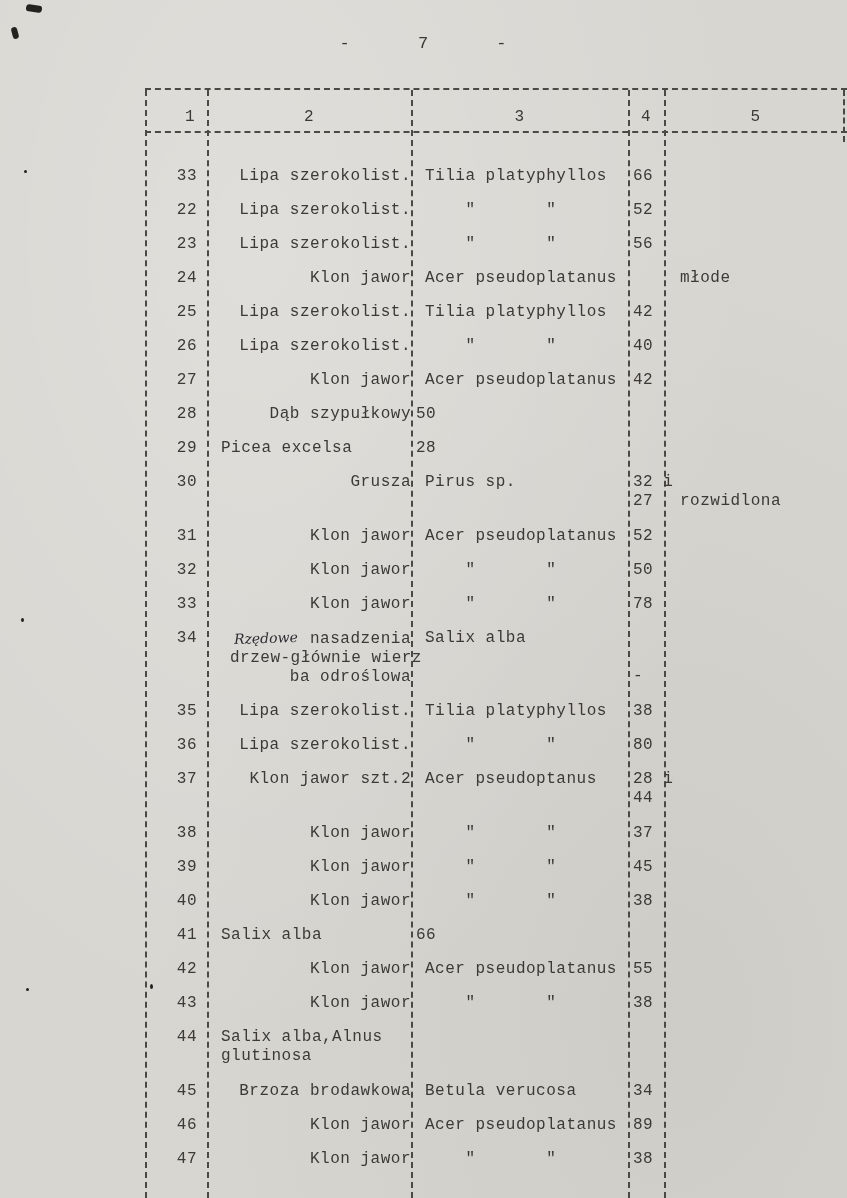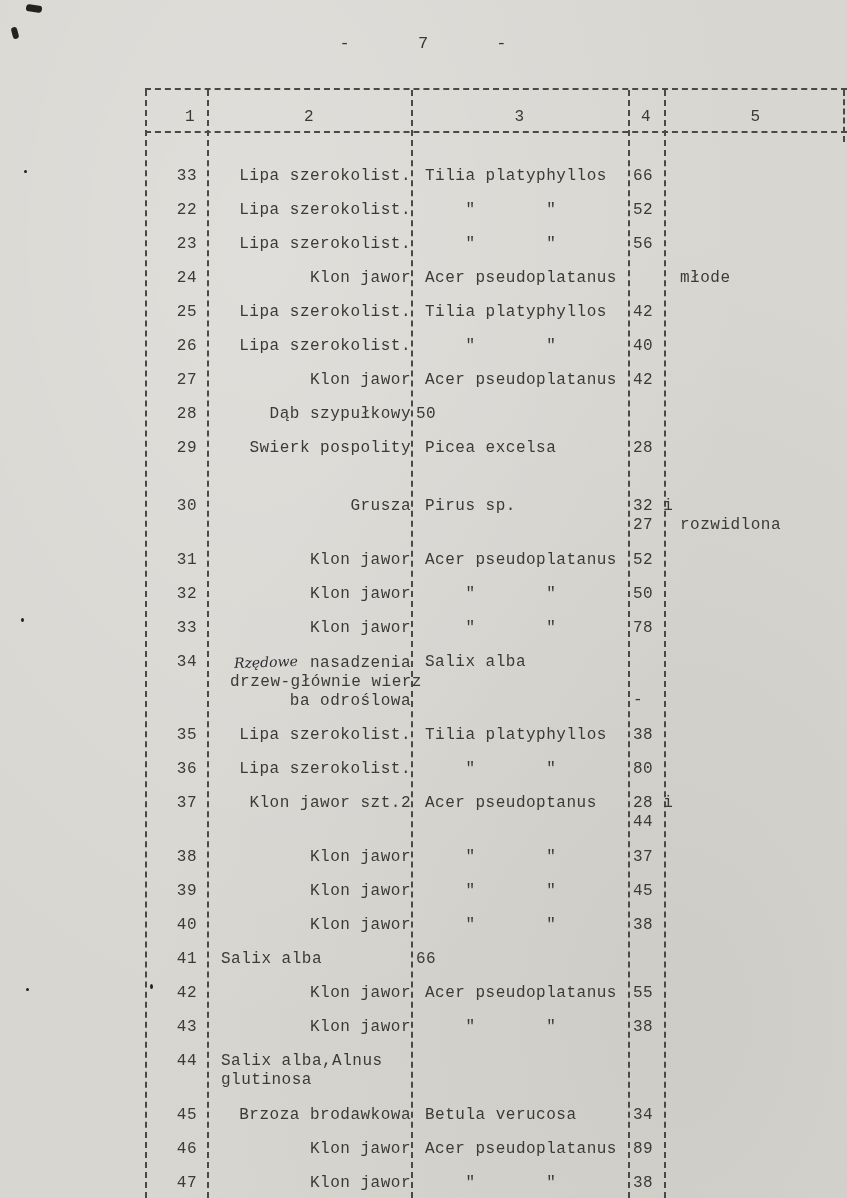--- a/index.html
+++ b/index.html
@@ -146,26 +146,25 @@
         <div class="cell note"><span></span></div>
       </div>
       <div class="row">
         <div class="cell no"><span>28</span></div>
         <div class="cell name"><span>Dąb szypułkowy</span></div>
         <div class="cell dia"><span>50</span></div>
         <div class="cell note"><span></span></div>
       </div>
       <div class="row">
         <div class="cell no"><span>29</span></div>
-        <div class="cell name"><span>Swierk pospolity</span></div>
         <div class="cell latin"><span>Picea excelsa</span></div>
         <div class="cell dia"><span>28</span></div>
         <div class="cell note"><span></span></div>
       </div>
-      <div class="row" style="min-height: 54px; margin-top: 24px;">
+      <div class="row" style="min-height: 54px;">
         <div class="cell no"><span>30</span></div>
         <div class="cell name"><span>Grusza</span></div>
         <div class="cell latin"><span>Pirus sp.</span></div>
         <div class="cell dia"><span>32 i
 27</span></div>
         <div class="cell note"><span>
 rozwidlona</span></div>
       </div>
       <div class="row">
         <div class="cell no"><span>31</span></div>

